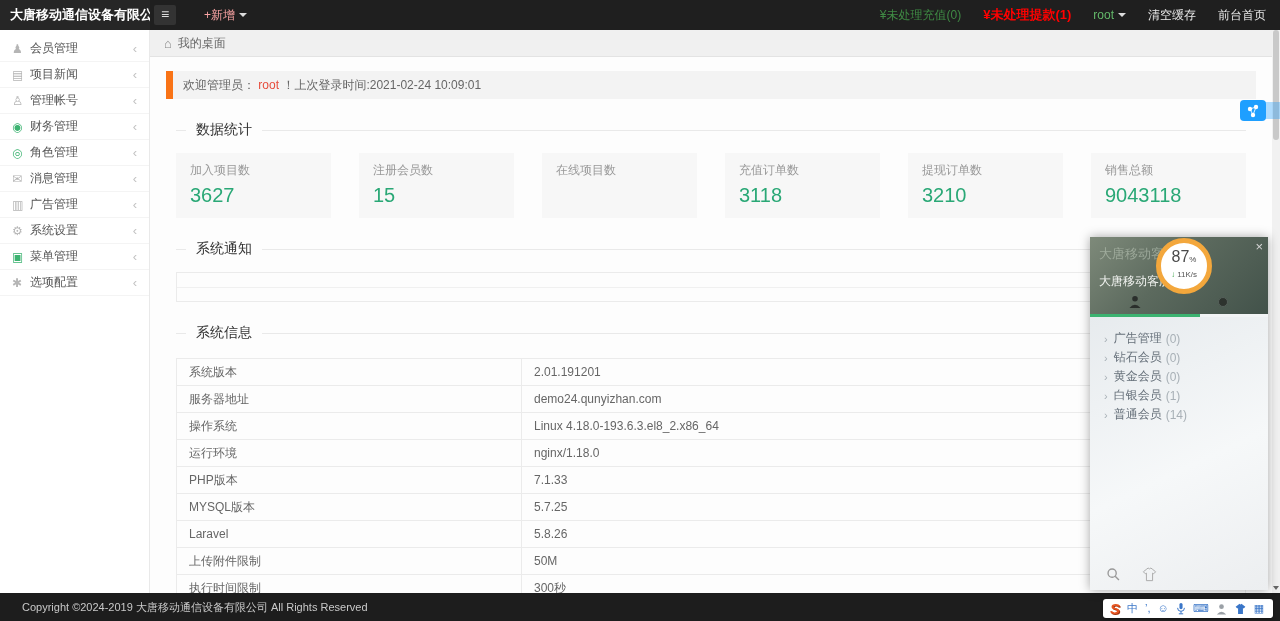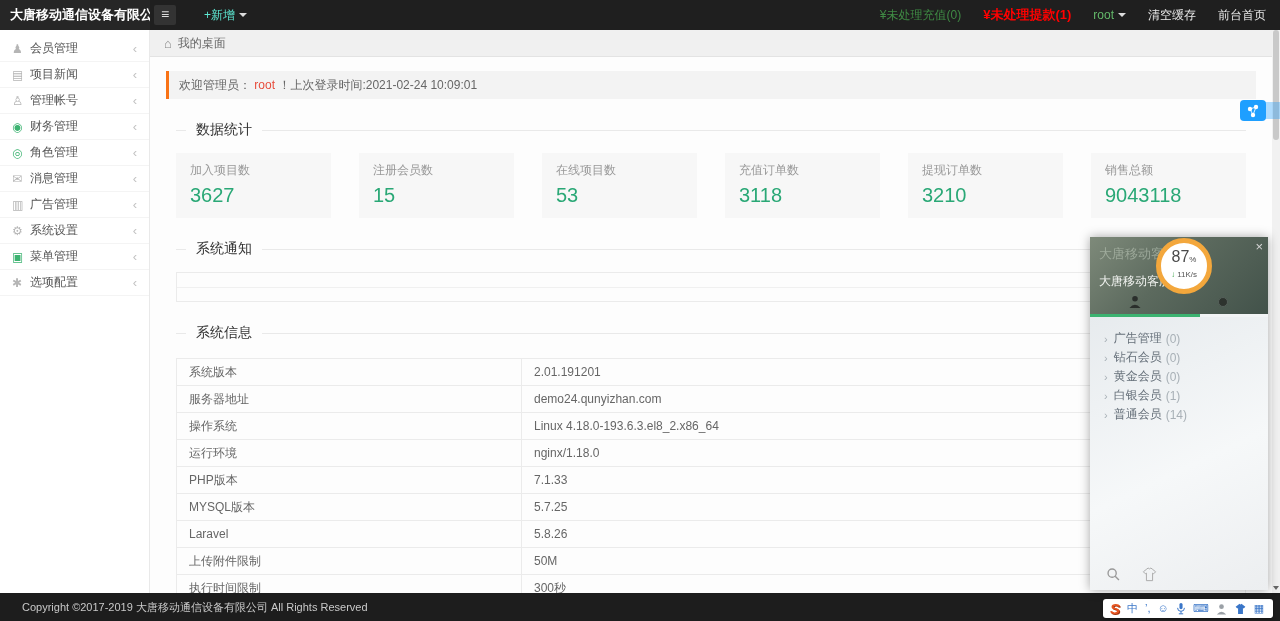--- a/index.html
+++ b/index.html
@@ -10,21 +10,21 @@
     font-size: 12px; color:#333;
   }
   
   .header { position:absolute; left:0; top:0; width:1280px; height:30px;
     background:#1f1f1f; display:flex; align-items:center; z-index:20; }
   .logo { width:150px; height:30px; line-height:30px; padding-left:10px;
     background:#262626; color:#fff; font-size:13px; font-weight:bold; white-space:nowrap; overflow:hidden;font-family:Liberation Serif, serif; }
   .burger { width:22px; height:20px; margin-left:4px; background:#333; border-radius:2px;
     color:#ddd; text-align:center; line-height:19px; font-size:14px; cursor:pointer; }
   .burger::before { content:"≡"; }
-  .addnew { color:#5eead4; margin-left:28px; cursor:pointer; display:flex; align-items:center; gap:4px; }
+  .addnew { color:#fca5a5; margin-left:28px; cursor:pointer; display:flex; align-items:center; gap:4px; }
   .caret { width:0; height:0; border-left:4px solid transparent; border-right:4px solid transparent;
     border-top:4px solid #ddd; display:inline-block; }
   .header-right { margin-left:auto; display:flex; align-items:center; gap:22px; padding-right:14px; }
   .hr-green { color:#3f8a44; cursor:pointer; }
   .hr-red { color:#ff0000; font-weight:bold; font-size:13px; cursor:pointer; }
   .hr-user { color:#63b86a; cursor:pointer; display:flex; align-items:center; gap:4px; }
   .hr-link { color:#e8e8e8; cursor:pointer; }
   
   .breadcrumb { position:absolute; left:150px; top:30px; right:8px; height:27px;
     background:#f0f0f0; border-bottom:1px solid #e3e3e3; display:flex; align-items:center;
@@ -37,21 +37,21 @@
   .s-item { height:26px; display:flex; align-items:center; padding:0 12px;
     border-bottom:1px solid #f4f4f4; cursor:pointer; color:#555; }
   .s-item .ic { width:18px; color:#b5b5b5; font-size:12px; }
   .s-item:nth-child(4) .ic, .s-item:nth-child(5) .ic, .s-item:nth-child(9) .ic { color:#3cb371; }
   .s-item .lb { flex:1; }
   .s-item .chev { color:#c2c2c2; font-size:13px; }
   .s-item .chev::before { content:"‹"; }
   
   .main { position:absolute; left:150px; top:57px; right:8px; bottom:28px;
     background:#fdfdfd; overflow:hidden; padding:14px 16px; }
-  .alert { background:#f3f3f3; border-left:3px solid #f97316; height:28px; line-height:28px;
+  .alert { background:#f3f3f3; border-left:7px solid #f97316; height:28px; line-height:28px;
     padding-left:10px; color:#666; margin-bottom:16px; }
   .alert .u { color:#e74c3c; }
   fieldset.sec { border:none; border-top:1px solid #e9e9e9; margin:22px 10px 0 10px; padding:10px 0 0 0; }
   fieldset.sec legend { font-size:14px; color:#333; padding:0 10px; margin-left:10px; }
   .cards { display:flex; gap:28px; margin-top:4px; }
   .card { flex:1; background:#f7f7f7; padding:9px 14px 11px 14px; }
   .card .cl { color:#999; font-size:12px; }
   .card .cv { color:#2aa876; font-size:20px; margin-top:5px; }
   .notice-box { border:1px solid #ebebeb; height:30px; margin-top:4px; }
   .notice-box .row { height:15px; border-bottom:1px solid #f0f0f0; }
@@ -199,21 +199,20 @@
       <div class="card">
         <div class="cl">加入项目数</div>
         <div class="cv">3627</div>
       </div>
       <div class="card">
         <div class="cl">注册会员数</div>
         <div class="cv">15</div>
       </div>
       <div class="card">
         <div class="cl">在线项目数</div>
-        <div class="cv">53</div>
       </div>
       <div class="card">
         <div class="cl">充值订单数</div>
         <div class="cv">3118</div>
       </div>
       <div class="card">
         <div class="cl">提现订单数</div>
         <div class="cv">3210</div>
       </div>
       <div class="card">
@@ -346,21 +345,21 @@
 <div class="badge">
   <div class="pct">
     <span>87</span><span class="sign">%</span>
   </div>
   <div class="spd">
     <span class="ar">↓</span>
     <span>11K/s</span>
   </div>
 </div>
 
-<div class="footer">Copyright ©2017-2019 大唐移动通信设备有限公司 All Rights Reserved</div>
+<div class="footer">Copyright ©2024-2019 大唐移动通信设备有限公司 All Rights Reserved</div>
 
 <div class="sogou">
   <span class="sg-logo">S</span>
   <span class="sg-ic">中</span>
   <span class="sg-ic">’,</span>
   <span class="sg-ic">☺</span>
   <svg class="sg-ic" width="10" height="13" viewBox="0 0 16 20">
     <rect x="5.5" y="1" width="5" height="10" rx="2.5" fill="#3a76c8"></rect>
     <path d="M2.5 9 a5.5 5.5 0 0 0 11 0" fill="none" stroke="#3a76c8" stroke-width="1.6"></path>
     <line x1="8" y1="14.5" x2="8" y2="18" stroke="#3a76c8" stroke-width="1.6"></line>

